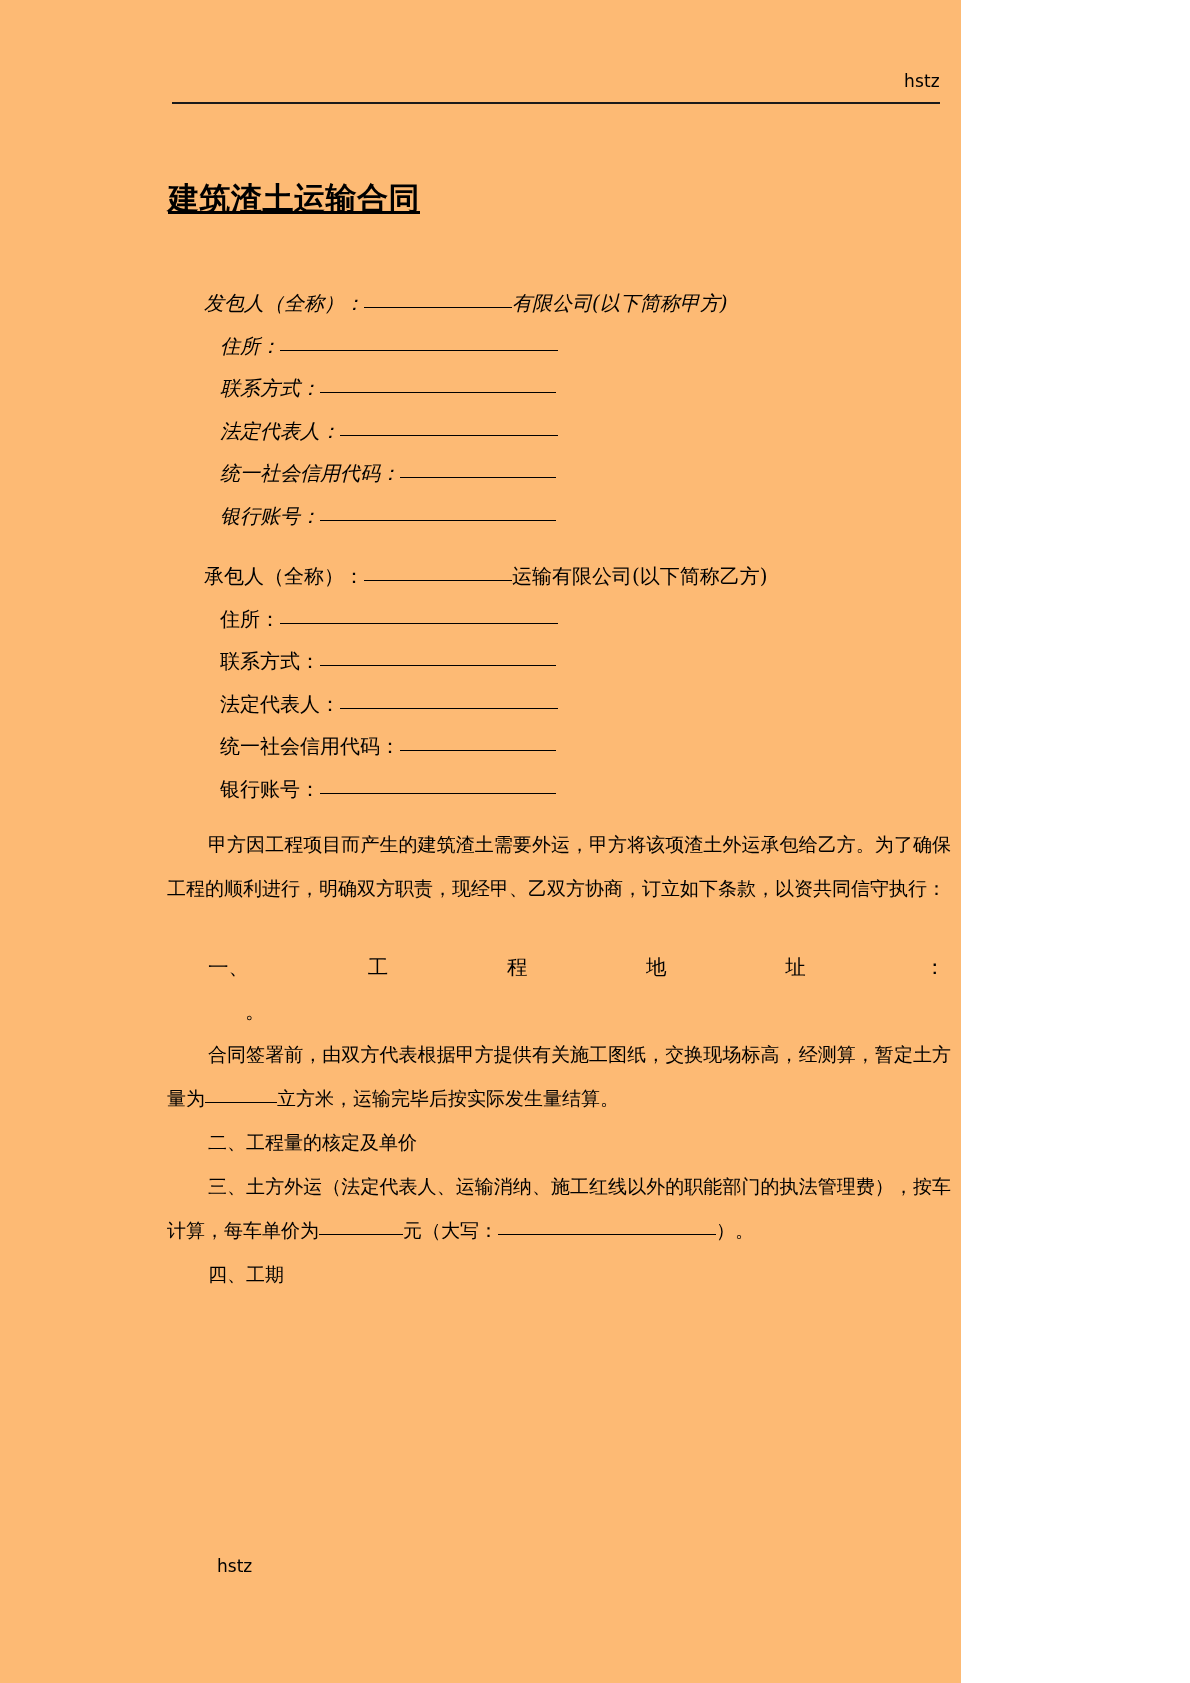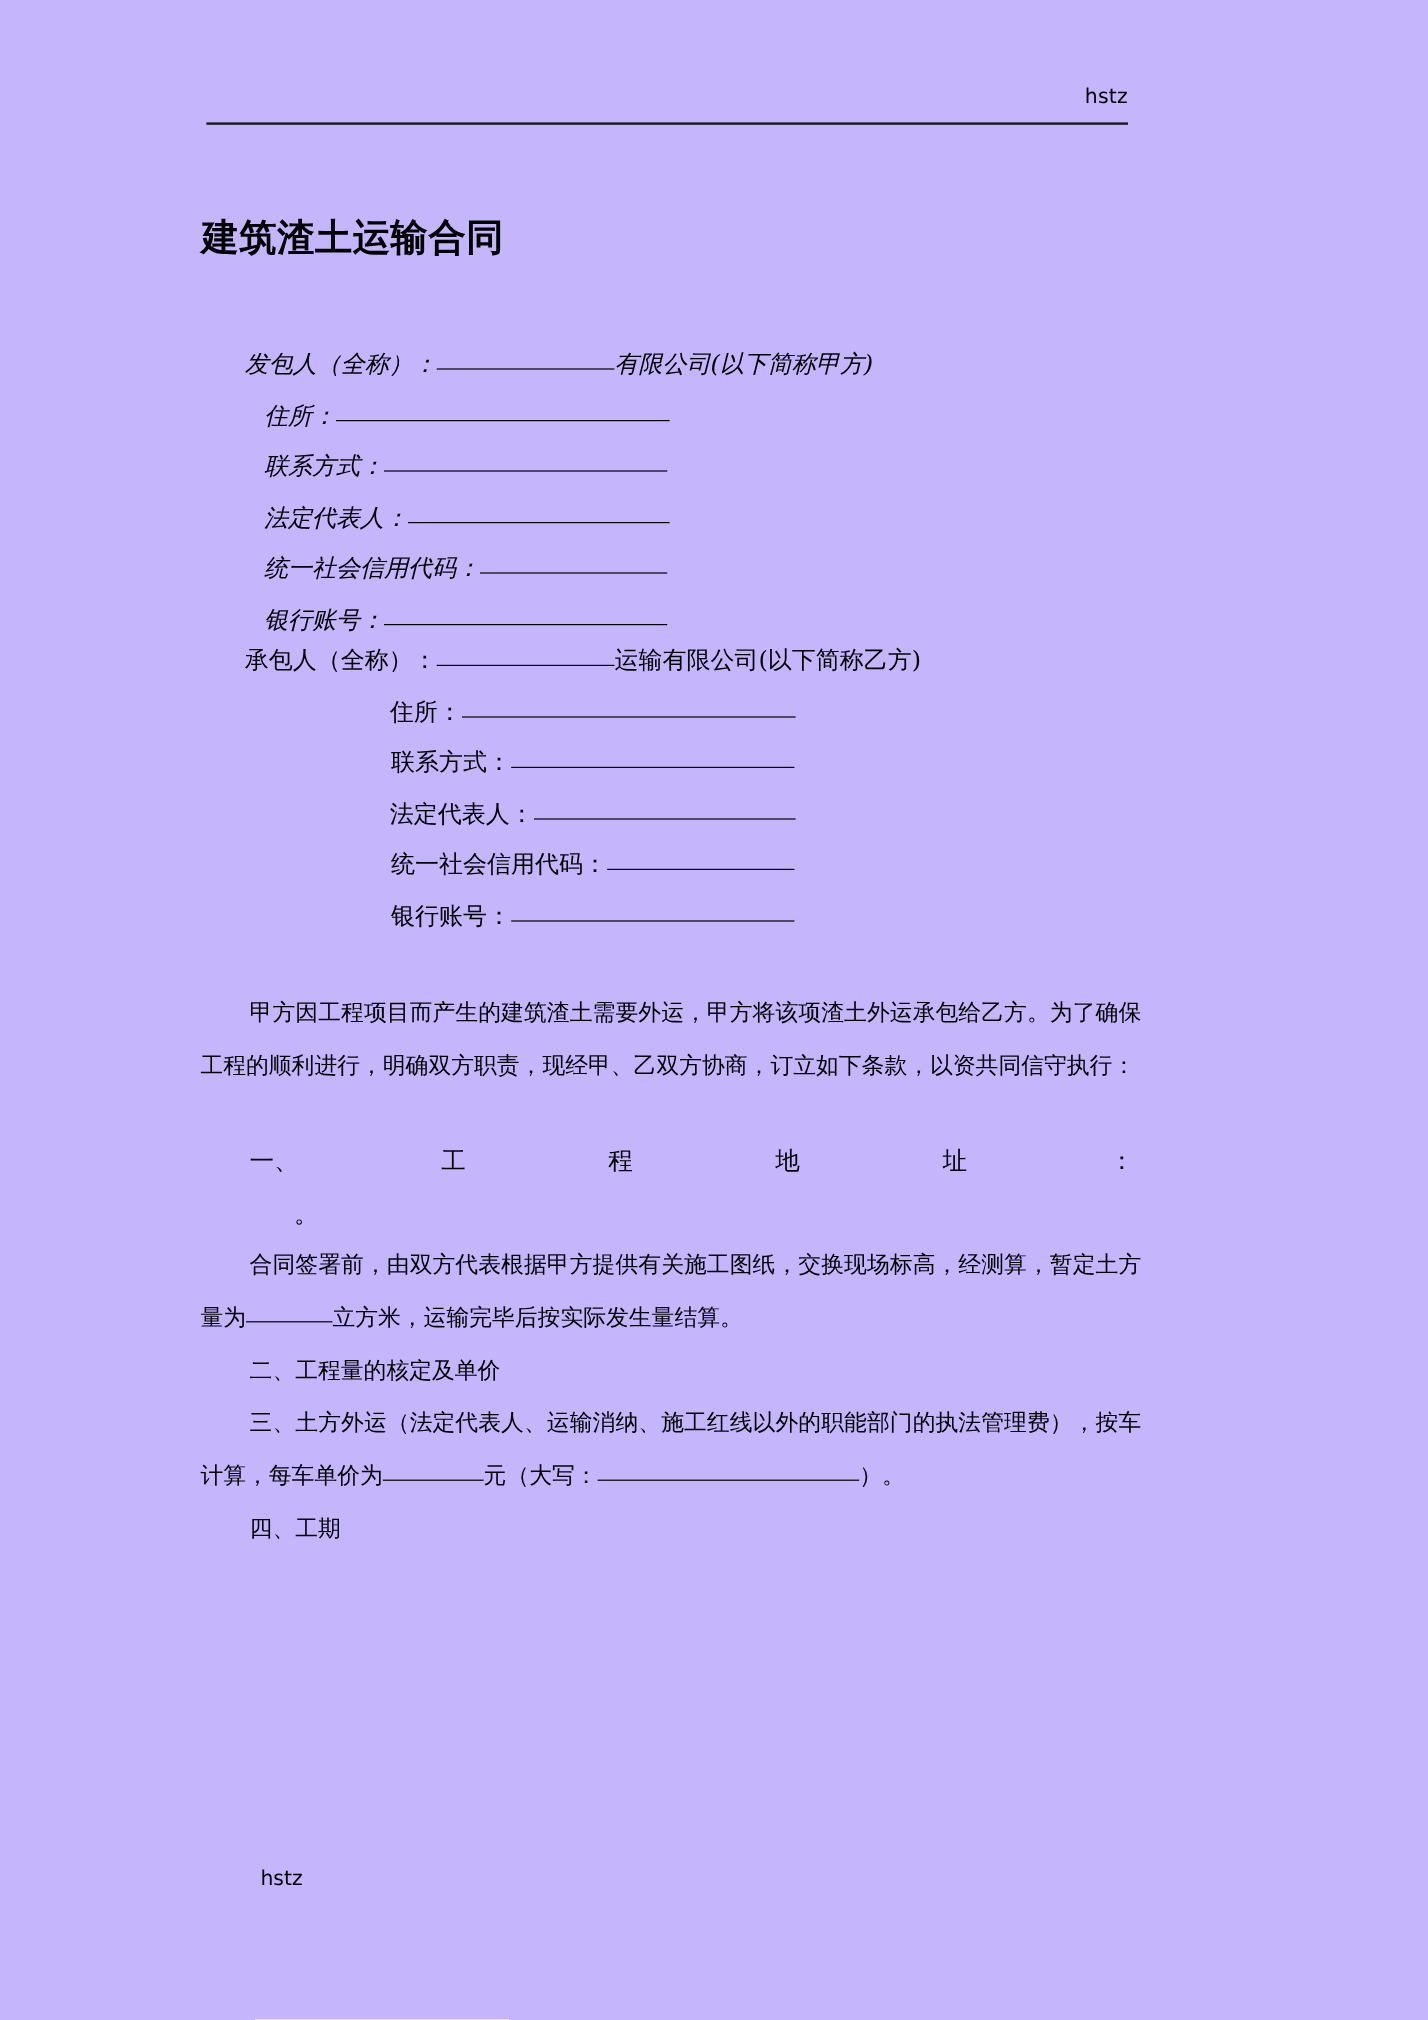--- a/index.html
+++ b/index.html
@@ -6,23 +6,23 @@
     margin: 0;
     padding: 0;
     background: #ffffff;
   }
   body {
     font-family: "DejaVu Serif", "Liberation Serif", serif;
     color: #000000;
   }
   .page {
     position: relative;
-    width: 1190px;
+    width: 961px;
     height: 1683px;
-    background: #c4b5fd;
+    background: #fdba74;
     overflow: hidden;
     box-sizing: border-box;
   }
 
   
   .header {
     position: absolute;
     left: 172px;
     top: 70px;
     width: 768px;
@@ -51,29 +51,30 @@
     position: absolute;
     left: 168px;
     top: 178px;
     font-family: "DejaVu Sans", "Liberation Sans", sans-serif;
     font-weight: bold;
     font-size: 31px;
     line-height: 40px;
     letter-spacing: 0.5px;
     color: #000;
     white-space: nowrap;
+    text-decoration: underline;
   }
 
   
   .party-block {
     position: absolute;
     left: 204px;
   }
   .party-block.a { top: 282px; font-style: italic; }
-  .party-block.b { top: 529px; text-align: center; }
+  .party-block.b { top: 555px; }
 
   .party-line {
     font-size: 20px;
     line-height: 42.5px;
     white-space: nowrap;
     color: #000;
   }
   .party-line.head { margin-left: 0px; }
   .party-line.sub  { margin-left: 16px; }
 

